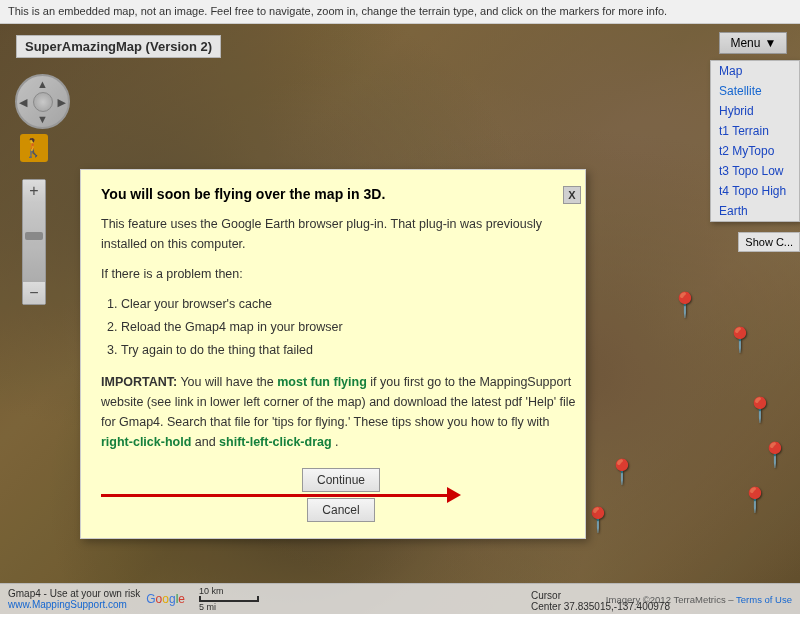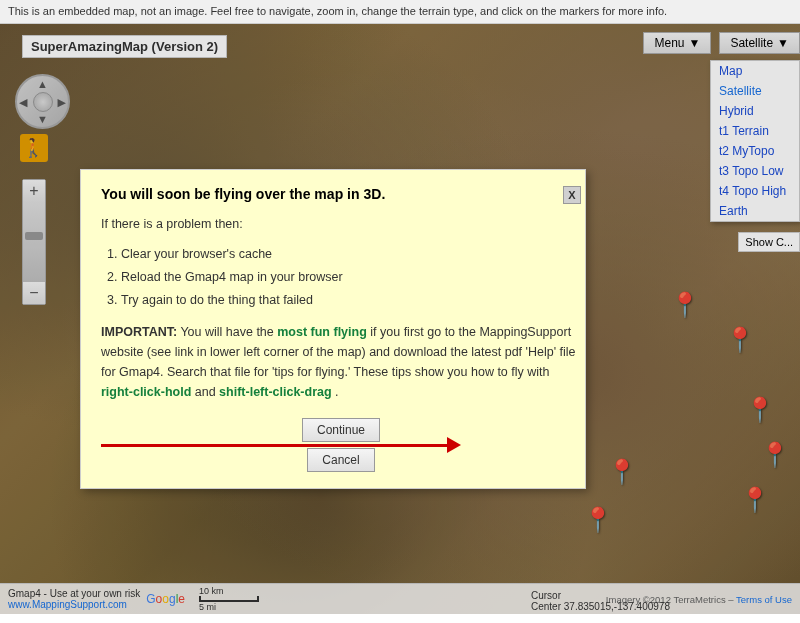--- a/index.html
+++ b/index.html
@@ -41,21 +41,21 @@
         radial-gradient(ellipse at 70% 60%, #7a6040 0%, transparent 50%),
         radial-gradient(ellipse at 40% 80%, #5a4a2a 0%, transparent 40%),
         radial-gradient(ellipse at 80% 20%, #8a7050 0%, transparent 40%),
         radial-gradient(ellipse at 50% 50%, #9a8060 0%, transparent 60%),
         linear-gradient(135deg, #6a5535 0%, #8a7040 30%, #7a6535 50%, #9a8050 70%, #6a5530 100%);
     }
 
     
     #header-bar {
       position: absolute;
-      top: 0; left: 14px; right: 0;
+      top: 0; left: 8px; right: 0;
       height: 36px;
       display: flex;
       align-items: center;
       z-index: 10;
     }
 
     #map-title {
       background: white;
       border: 1px solid #ccc;
       padding: 3px 8px;
@@ -66,20 +66,21 @@
       margin-top: 8px;
     }
 
     #top-controls {
       position: absolute;
       top: 8px;
       right: 0;
       display: flex;
       align-items: flex-start;
       gap: 8px;
+      flex-direction: column;
     }
 
     #menu-btn {
       background: linear-gradient(to bottom, #f5f5f5, #e0e0e0);
       border: 1px solid #aaa;
       padding: 3px 10px;
       font-size: 12px;
       cursor: pointer;
       display: flex;
       align-items: center;
@@ -524,20 +525,21 @@
 
   <div id="modal-overlay">
     <div id="modal-dialog">
 
       <div id="modal-title-bar">
         <h3 style="padding-right:24px;">You will soon be flying over the map in 3D.</h3>
         <div id="modal-close">X</div>
       </div>
 
       <div id="modal-content">
+        <p>This feature uses the Google Earth browser plug-in. That plug-in was previously installed on this computer.</p>
 
         <p>If there is a problem then:</p>
 
         <ol>
           <li>Clear your browser's cache</li>
           <li>Reload the Gmap4 map in your browser</li>
           <li>Try again to do the thing that failed</li>
         </ol>
 
         <p>

